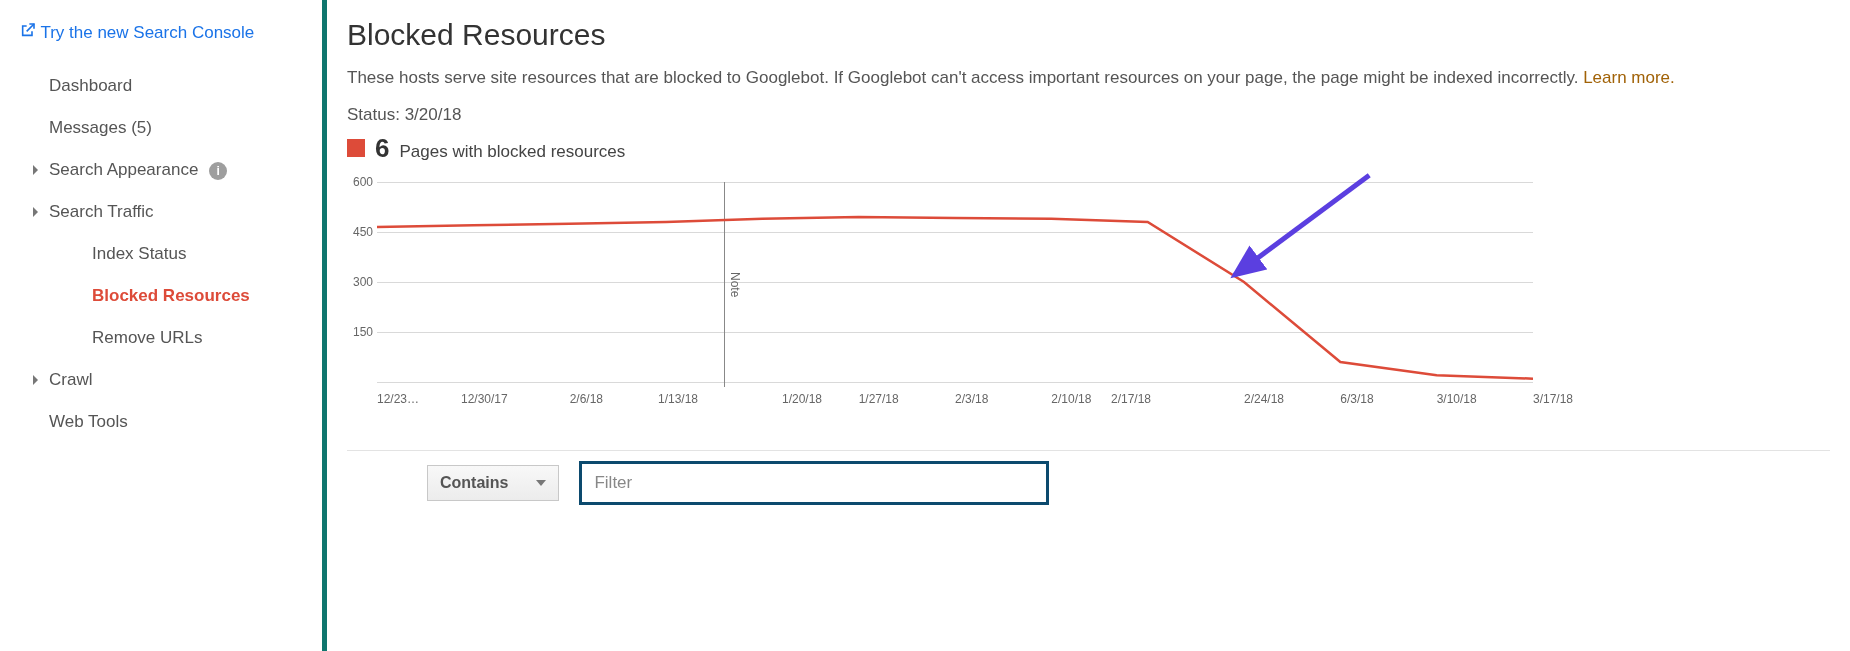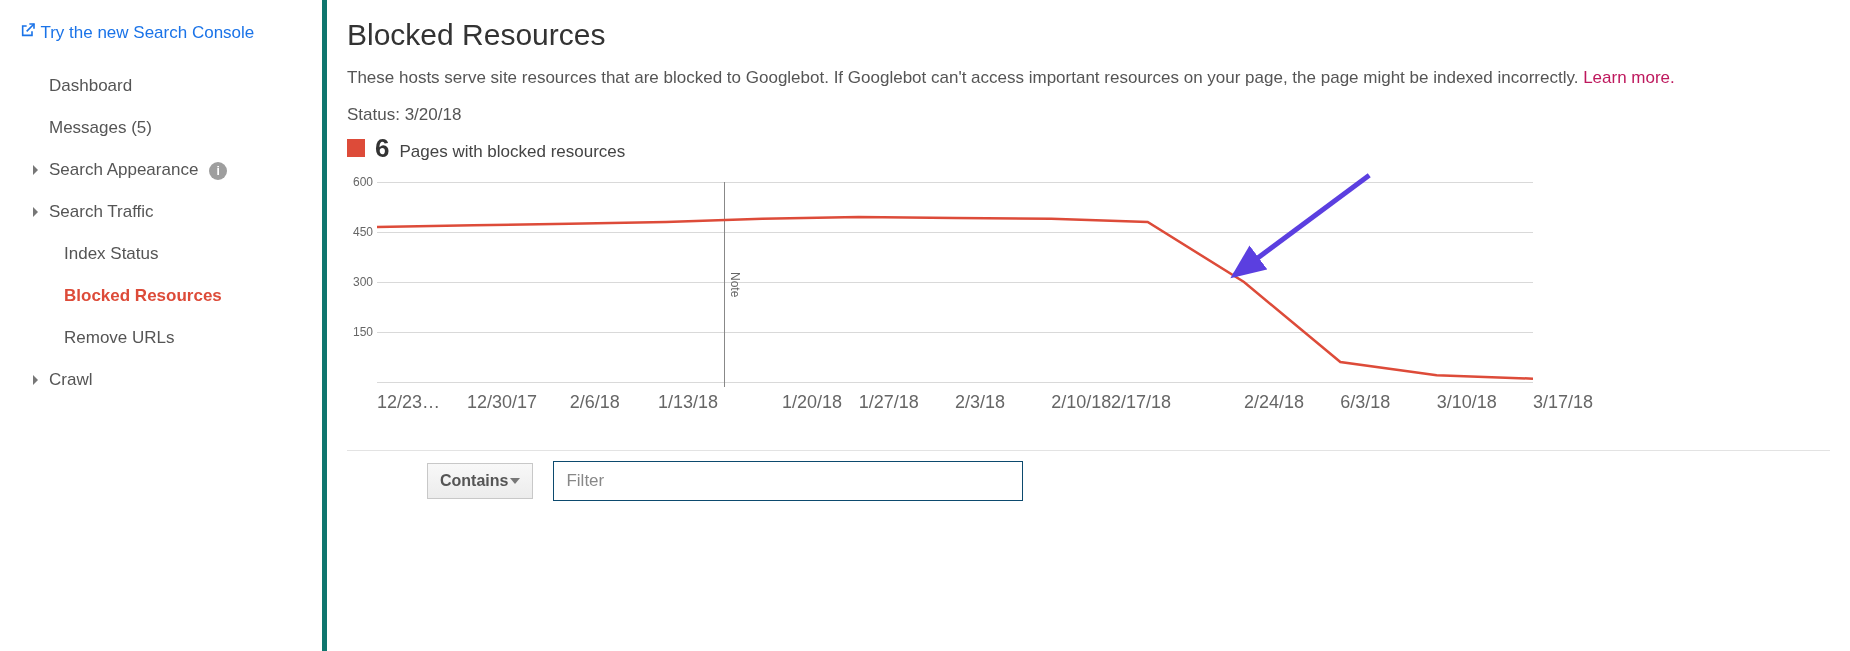--- a/index.html
+++ b/index.html
@@ -53,21 +53,21 @@
     border-top: 5px solid transparent;
     border-bottom: 5px solid transparent;
   }
   .nav-item.expanded::before {
     border-left: 5px solid transparent;
     border-right: 5px solid transparent;
     border-top: 5px solid #333;
     border-bottom: none;
     left: 30px;
   }
-  .nav-item.child { padding-left: 64px; }
+  .nav-item.child { padding-left: 92px; }
   .nav-item.bold { font-weight: bold; color: #333; }
   .nav-item.active { color: #dd4b39; font-weight: bold; }
   .info-icon {
     display: inline-flex;
     width: 18px; height: 18px;
     border-radius: 50%;
     background: #9e9e9e;
     color: #fff;
     font-size: 12px;
     font-weight: bold;
@@ -87,21 +87,21 @@
     font-weight: normal;
     font-size: 30px;
     color: #333;
   }
   .descr {
     font-size: 17px;
     color: #555;
     line-height: 1.45;
     margin: 0 0 14px 0;
   }
-  .descr a { color: #be185d; text-decoration: none; }
+  .descr a { color: #a16207; text-decoration: none; }
   .status {
     font-size: 17px;
     color: #555;
     margin: 0 0 8px 0;
   }
   .legend {
     display: flex;
     align-items: baseline;
     gap: 10px;
     margin: 0 0 18px 0;
@@ -132,21 +132,21 @@
   .gridline {
     position: absolute;
     left: 34px; right: 0;
     border-top: 1px solid #d9d9d9;
   }
   .xlabels {
     position: absolute;
     left: 34px; right: 0;
     bottom: 0;
     height: 20px;
-    font-size: 18px;
+    font-size: 12px;
     color: #666;
   }
   .xlabel {
     position: absolute;
     transform: translateX(-0%);
     white-space: nowrap;
   }
   .note-line {
     position: absolute;
     top: 0; bottom: 25px;
@@ -182,30 +182,30 @@
   }
   .contains-btn {
     border: 1px solid #c8c8c8;
     background: linear-gradient(#f8f8f8,#ececec);
     padding: 8px 12px;
     font-size: 16px;
     font-weight: bold;
     color: #555;
     display: inline-flex;
     align-items: center;
-    gap: 2px;
+    gap: 28px;
     cursor: pointer;
   }
   .contains-btn .caret {
     border-left: 5px solid transparent;
     border-right: 5px solid transparent;
     border-top: 6px solid #777;
   }
   .filter-input {
-    border: 1px solid #0c4a6e;
+    border: 3px solid #0c4a6e;
     padding: 9px 12px;
     font-size: 17px;
     width: 470px;
     color: #333;
   }
   .filter-input::placeholder { color: #888; }
 </style>
 </head>
 <body>
 
@@ -224,20 +224,21 @@
     <div class="nav-item"><span>Messages (5)</span></div>
     <div class="nav-item expandable">
       <span>Search Appearance</span>
       <span class="info-icon">i</span>
     </div>
     <div class="nav-item expandable"><span>Search Traffic</span></div>
     <div class="nav-item child"><span>Index Status</span></div>
     <div class="nav-item child active"><span>Blocked Resources</span></div>
     <div class="nav-item child"><span>Remove URLs</span></div>
     <div class="nav-item expandable"><span>Crawl</span></div>
+    <div class="nav-item"><span>Web Tools</span></div>
   </div>
 </nav>
 
 <main class="main">
   <h1 class="page-title">Blocked Resources</h1>
 
   <p class="descr">
     <span>These hosts serve site resources that are blocked to Googlebot. If Googlebot can't access important resources on your page, the page might be indexed incorrectly. </span><a>Learn more.</a>
   </p>
 
@@ -257,21 +258,21 @@
       <div class="ylabel" style="top: 150px;">150</div>
       <div class="gridline" style="top: 100px;"></div>
       <div class="ylabel" style="top: 100px;">300</div>
       <div class="gridline" style="top: 50px;"></div>
       <div class="ylabel" style="top: 50px;">450</div>
       <div class="gridline" style="top: 0px;"></div>
       <div class="ylabel" style="top: 0px;">600</div>
       <div class="gridline" style="top: 200px;"></div>
       <div class="xlabels">
         <span class="xlabel" style="left: 0px;">12/23…</span>
-        <span class="xlabel" style="left: 90px;">12/30/17</span>
+        <span class="xlabel" style="left: 84px;">12/30/17</span>
         <span class="xlabel" style="left: 192.667px;">2/6/18</span>
         <span class="xlabel" style="left: 281px;">1/13/18</span>
         <span class="xlabel" style="left: 405px; text-align: right;">1/20/18</span>
         <span class="xlabel" style="left: 481.667px;">1/27/18</span>
         <span class="xlabel" style="left: 578px;">2/3/18</span>
         <span class="xlabel" style="left: 674.333px;">2/10/18</span>
         <span class="xlabel" style="left: 734px;">2/17/18</span>
         <span class="xlabel" style="left: 867px;">2/24/18</span>
         <span class="xlabel" style="left: 963.333px;">6/3/18</span>
         <span class="xlabel" style="left: 1059.67px;">3/10/18</span>

